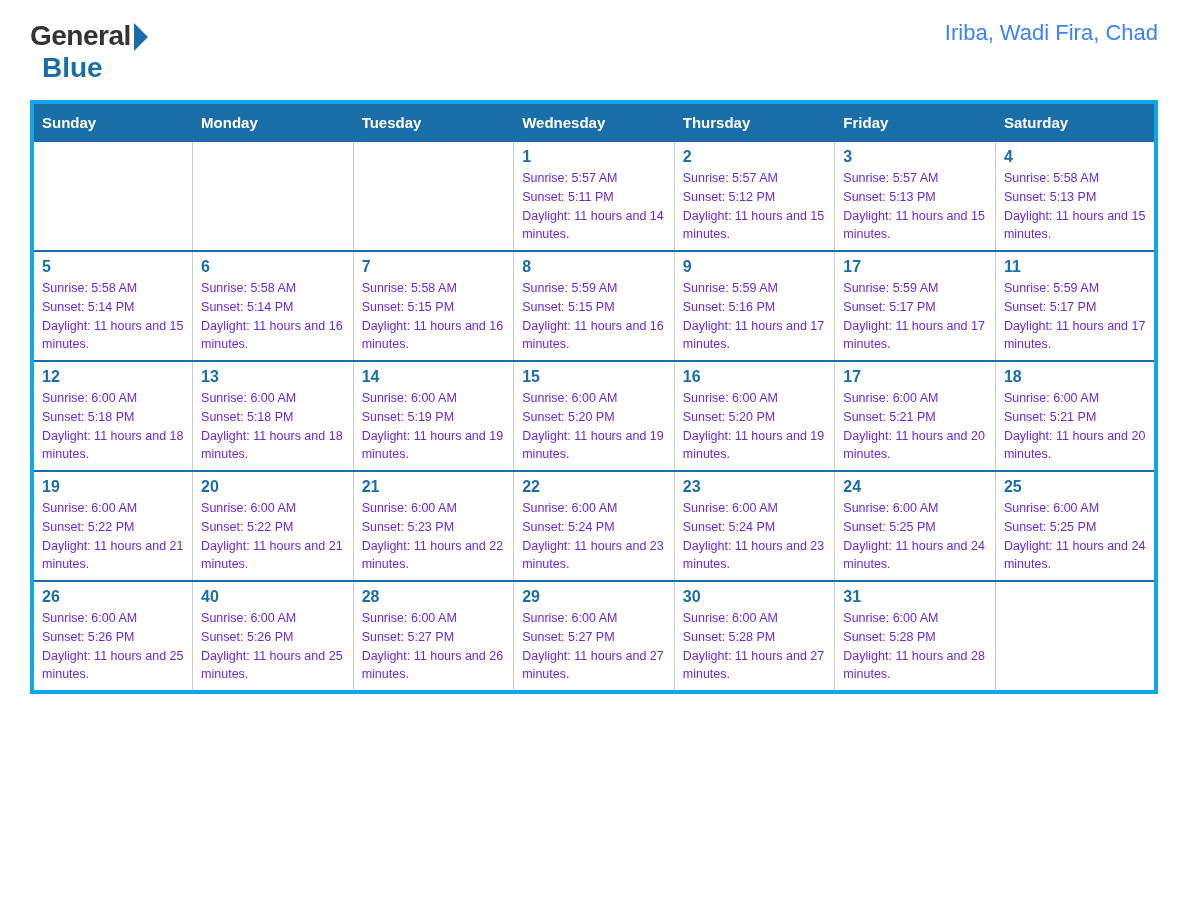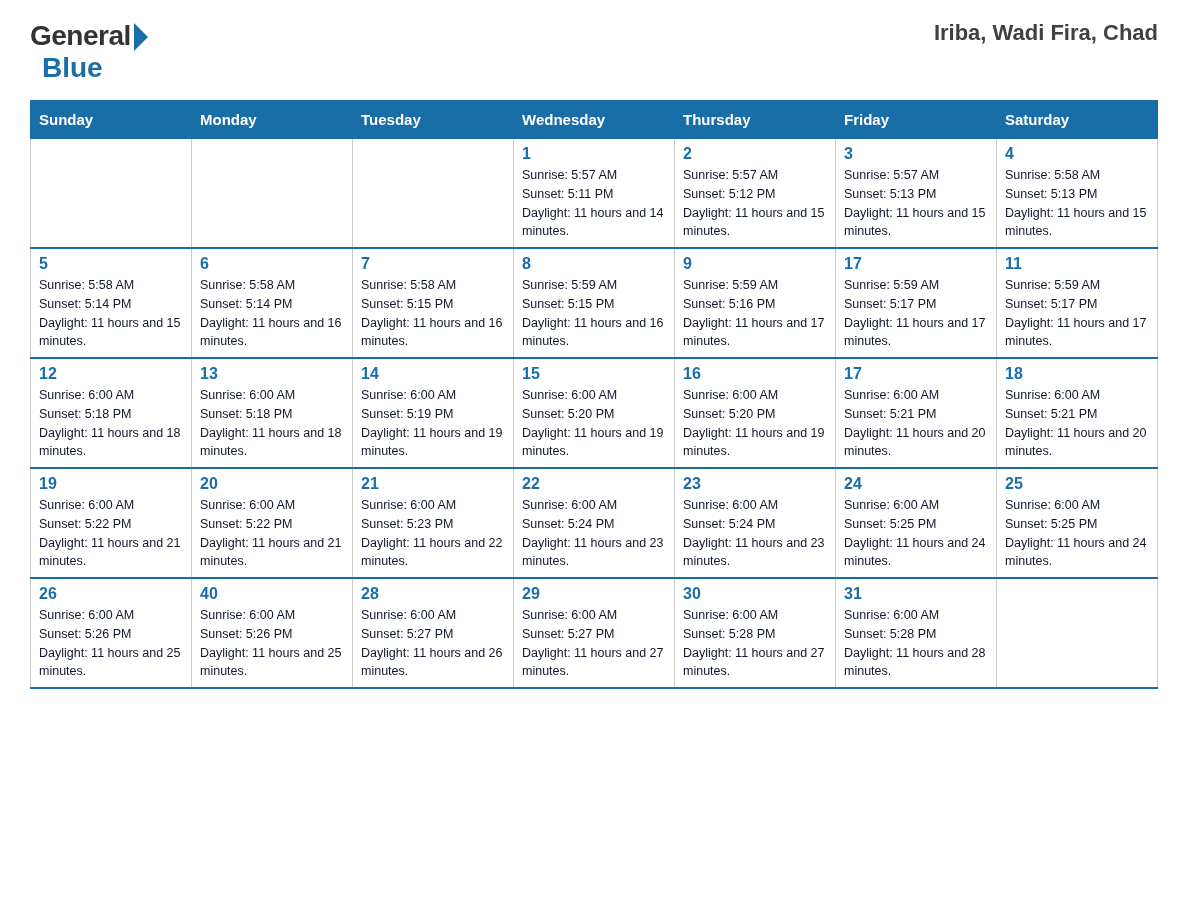--- a/index.html
+++ b/index.html
@@ -51,27 +51,27 @@
       text-align: right;
     }
     .title-block h1 {
       font-size: 52px;
       font-weight: 300;
       color: #333;
       line-height: 1.1;
     }
     .title-block h2 {
       font-size: 22px;
-      font-weight: bold;
-      color: #404040;
+      font-weight: normal;
+      color: #3b82f6;
     }
     .calendar {
       width: 100%;
       border-collapse: collapse;
-      border: 1px solid #0ea5e9;
+      border: 4px solid #0ea5e9;
     }
     .calendar thead th {
       background-color: #1a6ea8;
       color: #fff;
       padding: 10px 8px;
       text-align: left;
       font-size: 15px;
       font-weight: bold;
       border: 1px solid #1a6ea8;
     }
@@ -86,21 +86,21 @@
     }
     .day-number {
       font-size: 16px;
       font-weight: bold;
       color: #1a6ea8;
       display: block;
       margin-bottom: 3px;
     }
     .day-info {
       font-size: 12.5px;
-      color: #0f172a;
+      color: #6d28d9;
       line-height: 1.5;
     }
     .calendar tbody tr {
       border-bottom: 2px solid #1a6ea8;
     }
     .empty-cell {
       background: #fff;
     }
   </style>
 </head>

